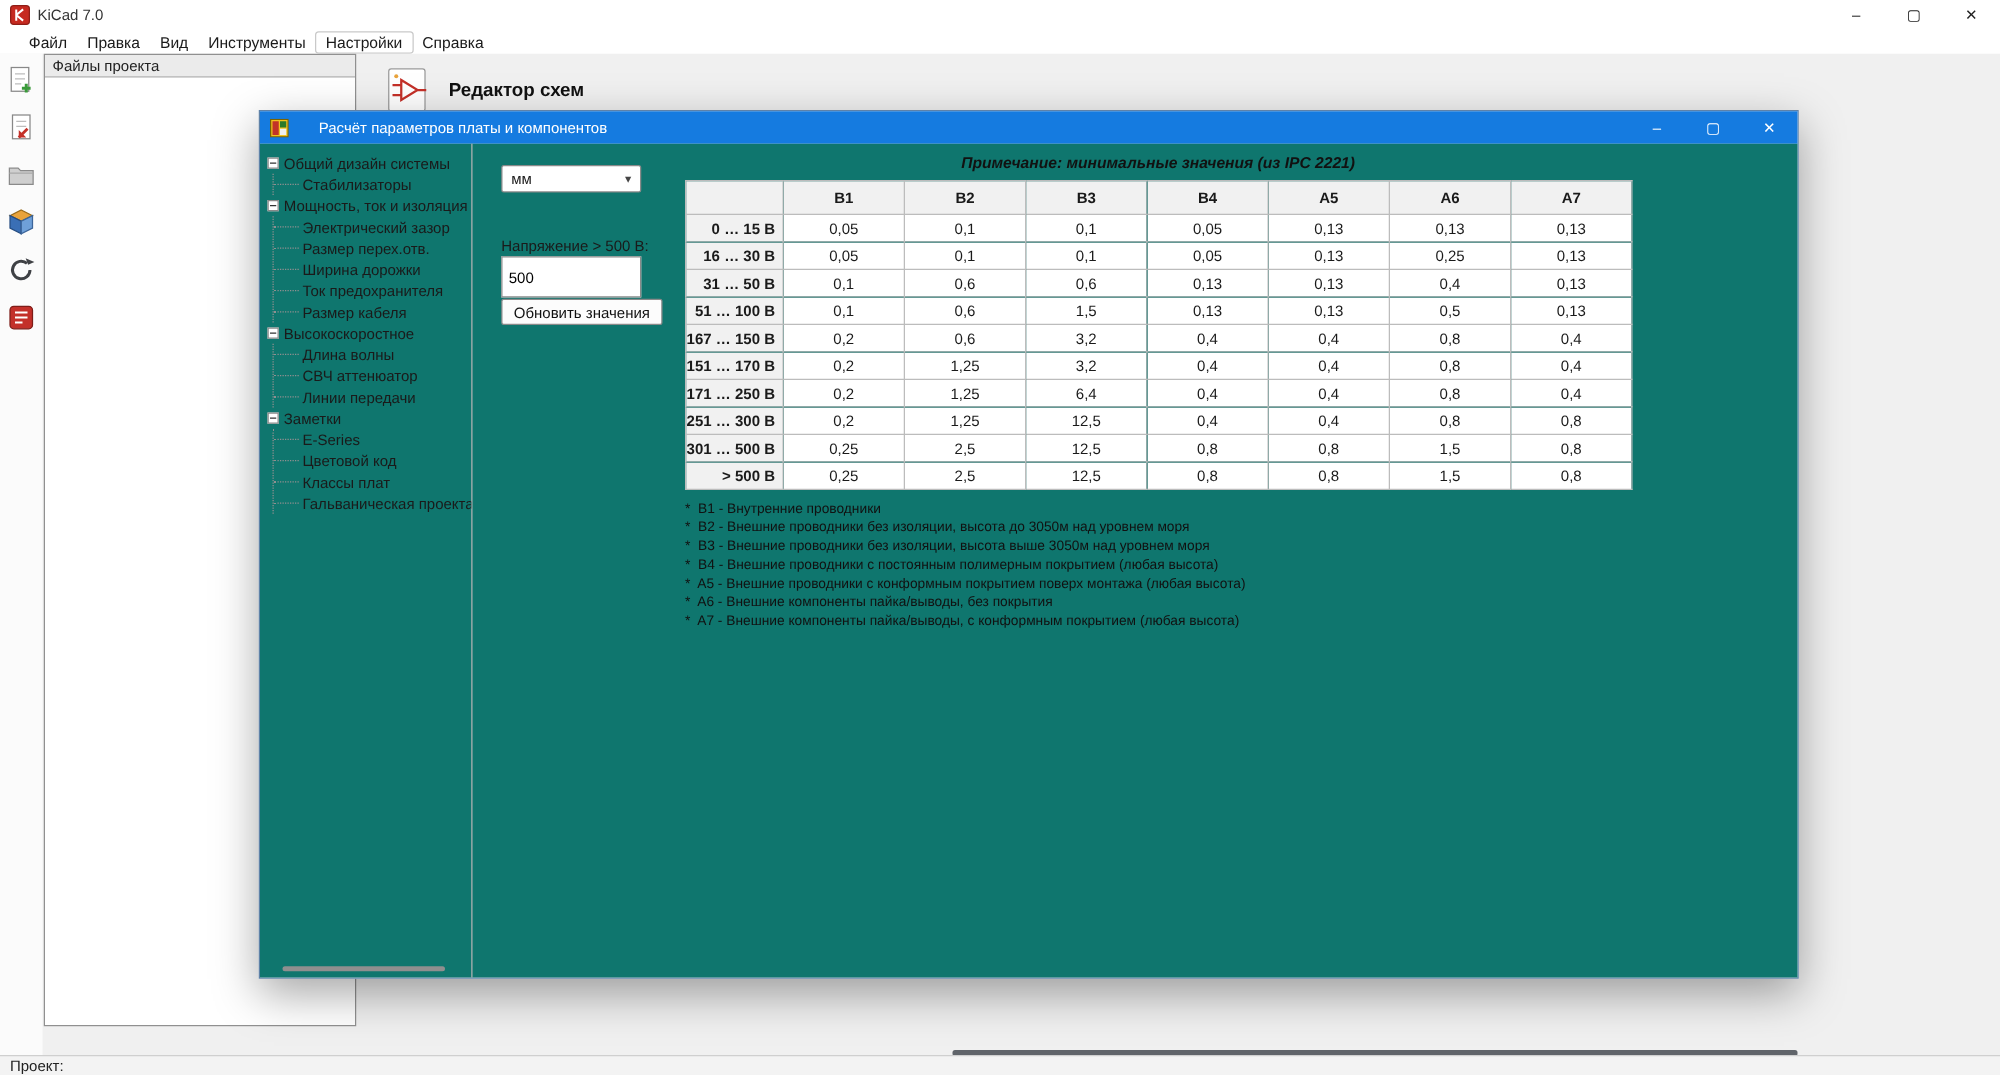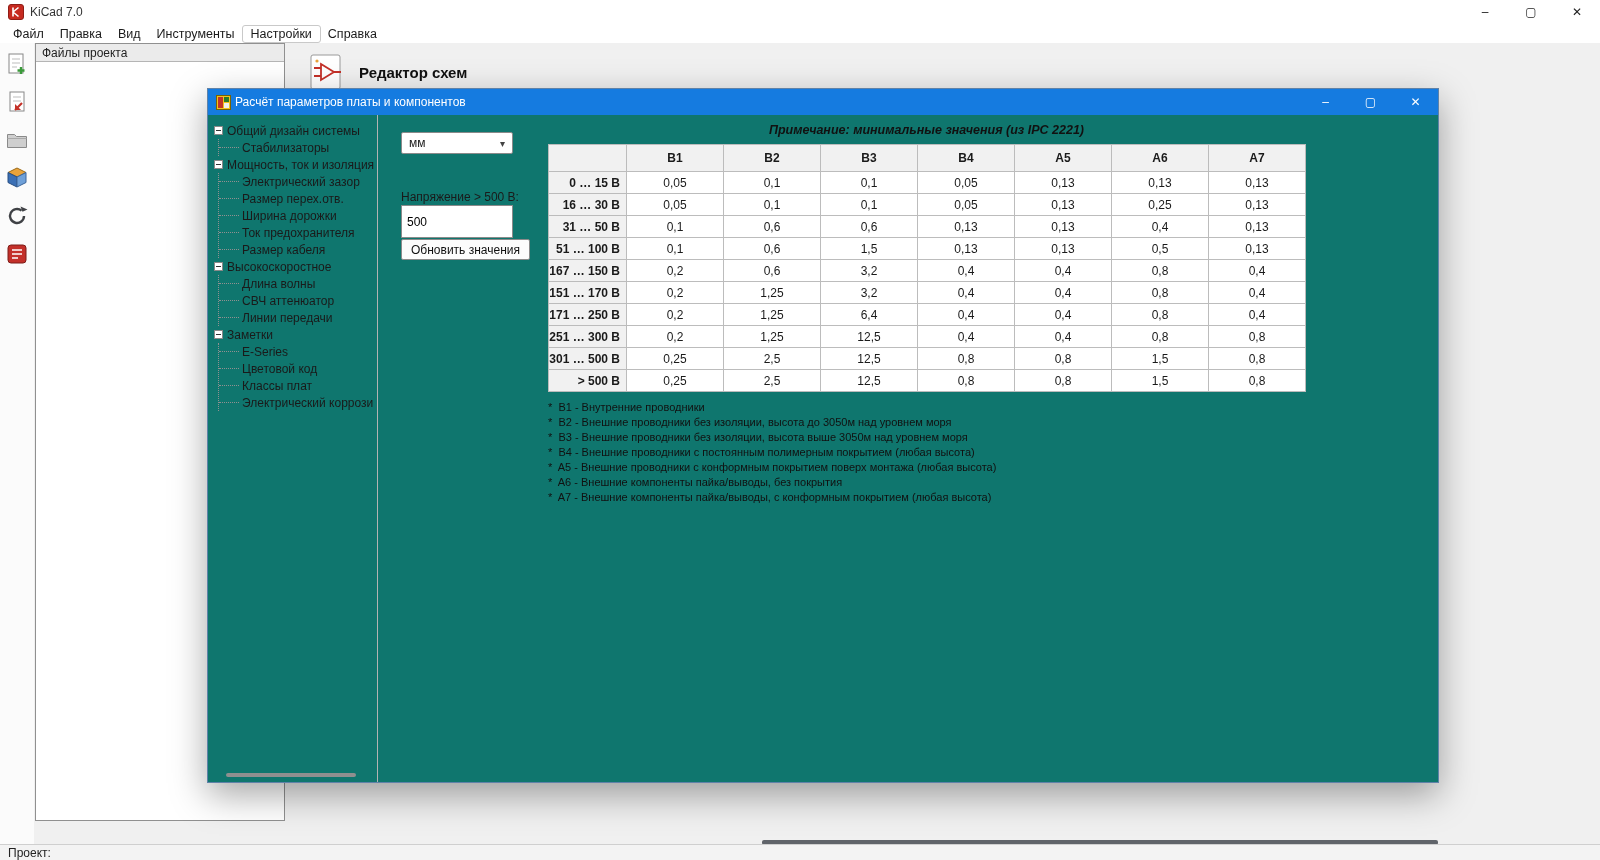--- a/index.html
+++ b/index.html
@@ -4,36 +4,36 @@
 <style>
   *{box-sizing:border-box;margin:0;padding:0;}
   html,body{width:1600px;height:860px;}
   body{font-family:"Liberation Sans","DejaVu Sans",sans-serif;position:relative;background:#fff;overflow:hidden;font-size:12px;color:#1a1a1a;}
 
   
   .titlebar{position:absolute;top:0;left:0;right:0;height:24px;background:#fff;display:flex;align-items:center;padding-left:8px;}
   .app-title{margin-left:6px;font-size:12px;color:#333;}
   .win-controls{margin-left:auto;display:flex;height:100%;}
   .win-btn{width:46px;display:flex;align-items:center;justify-content:center;font-size:12px;color:#222;cursor:default;}
-  .menubar{position:absolute;top:24px;left:0;right:0;height:19px;background:#fff;display:flex;align-items:center;padding-left:5px;font-size:12.5px;}
+  .menubar{position:absolute;top:24px;left:0;right:0;height:19px;background:#fff;display:flex;align-items:center;padding-left:15px;font-size:12.5px;}
   .menu-item{padding:1px 8px;}
   .menu-item.boxed{outline:1px solid #c9c9c9;border-radius:2px;}
   .main-bg{position:absolute;top:43px;left:0;right:0;bottom:16px;background:#f0f0f0;}
   .left-toolbar{position:absolute;left:0;top:43px;width:34px;bottom:16px;background:#fbfbfb;display:flex;flex-direction:column;align-items:center;padding-top:8px;gap:12px;}
   .tb-icon{width:26px;height:26px;display:flex;align-items:center;justify-content:center;}
   .project-panel{position:absolute;left:35px;top:43px;width:250px;height:778px;background:#fff;border:1px solid #909090;}
   .project-panel-header{height:18px;background:#ebebeb;border-bottom:1px solid #b5b5b5;padding:2px 6px;font-size:12px;color:#222;}
   .editor-shortcut{position:absolute;left:308px;top:53px;display:flex;align-items:center;gap:13px;}
   .editor-label{font-size:15px;font-weight:bold;color:#111;}
   .statusbar{position:absolute;left:0;right:0;bottom:0;height:16px;background:#f3f3f3;border-top:1px solid #cfcfcf;font-size:12px;display:flex;align-items:center;padding-left:8px;color:#222;}
   .bottom-thumb{position:absolute;left:762px;top:840px;width:676px;height:5px;background:#60646a;border-radius:2px;}
 
   
   .dialog{position:absolute;left:207px;top:88px;width:1232px;height:695px;background:#fff;border:1px solid #5f82a8;box-shadow:0 12px 34px rgba(0,0,0,.35);z-index:10;}
-  .dialog-titlebar{height:26px;background:#157be0;display:flex;align-items:center;color:#fff;padding-left:8px;gap:4px;font-size:12px;}
+  .dialog-titlebar{height:26px;background:#157be0;display:flex;align-items:center;color:#fff;padding-left:8px;gap:24px;font-size:12px;}
   .dlg-controls{margin-left:auto;display:flex;height:100%;}
   .dlg-btn{width:45px;display:flex;align-items:center;justify-content:center;color:#fff;font-size:12px;cursor:default;}
   .dialog-body{position:absolute;top:26px;left:0;right:0;bottom:0;background:#0f766e;}
 
   .nav-panel{position:absolute;left:0;top:0;bottom:0;width:170px;border-right:1px solid #b3b3b3;overflow:hidden;padding-top:7px;}
   .tree-row{height:17px;display:flex;align-items:center;font-size:12px;white-space:nowrap;}
   .tree-row.root{padding-left:6px;}
   .tree-box{width:9px;height:9px;border:1px solid #898989;background:#fff;position:relative;flex:0 0 auto;}
   .tree-box::after{content:"";position:absolute;left:1px;right:1px;top:3px;border-top:1px solid #333;}
   .tree-group{margin-left:10px;border-left:1px dotted #909090;}
@@ -242,21 +242,21 @@
             <div class="tree-row child">
               <span class="conn"></span>
               <span class="tree-label">Цветовой код</span>
             </div>
             <div class="tree-row child">
               <span class="conn"></span>
               <span class="tree-label">Классы плат</span>
             </div>
             <div class="tree-row child">
               <span class="conn"></span>
-              <span class="tree-label">Электрический коррози</span>
+              <span class="tree-label">Гальваническая проекта</span>
             </div>
           </div>
         </div>
       <div class="nav-hthumb"></div>
     </div>
 
     <div class="controls-col">
       <div class="units-select">
         <span>мм</span>
         <span class="chev">▾</span>

